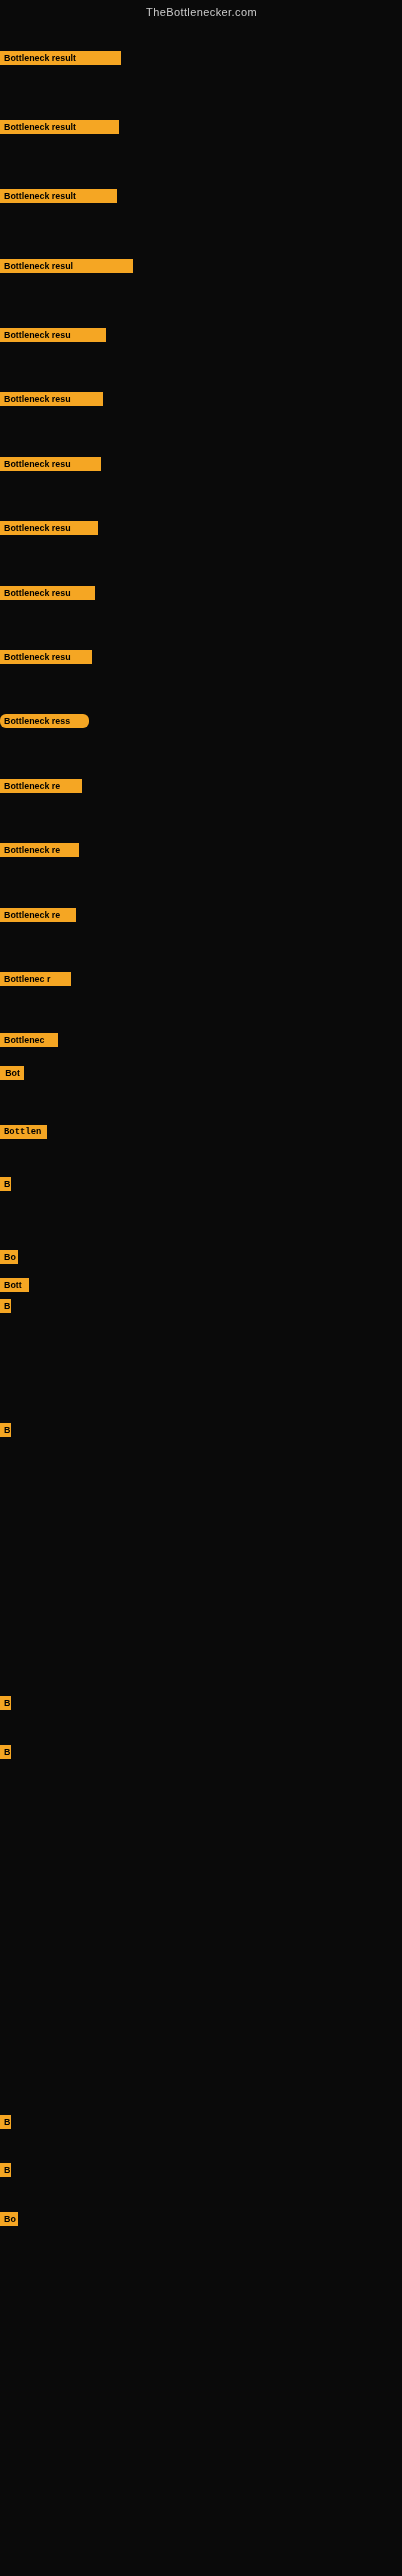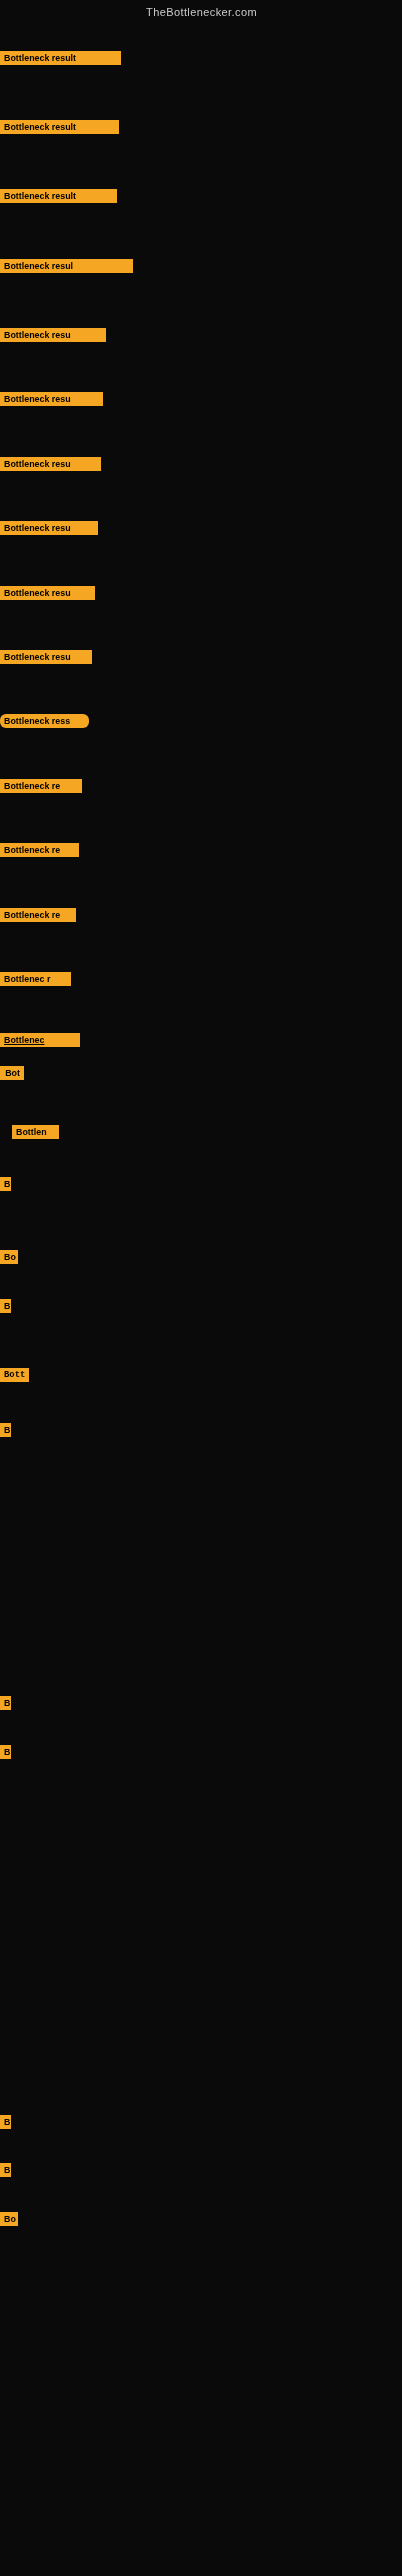--- a/index.html
+++ b/index.html
@@ -50,27 +50,27 @@
     <div style="position: absolute; top: 370px; left: 0px;"><span class="bottleneck-label" style="width: 103px;">Bottleneck resu</span></div>
     <div style="position: absolute; top: 435px; left: 0px;"><span class="bottleneck-label" style="width: 101px;">Bottleneck resu</span></div>
     <div style="position: absolute; top: 499px; left: 0px;"><span class="bottleneck-label" style="width: 98px;">Bottleneck resu</span></div>
     <div style="position: absolute; top: 564px; left: 0px;"><span class="bottleneck-label" style="width: 95px;">Bottleneck resu</span></div>
     <div style="position: absolute; top: 628px; left: 0px;"><span class="bottleneck-label" style="width: 92px;">Bottleneck resu</span></div>
     <div style="position: absolute; top: 692px; left: 0px;"><span class="bottleneck-label" style="width: 89px; border-radius: 6px;">Bottleneck ress</span></div>
     <div style="position: absolute; top: 757px; left: 0px;"><span class="bottleneck-label" style="width: 82px;">Bottleneck re</span></div>
     <div style="position: absolute; top: 821px; left: 0px;"><span class="bottleneck-label" style="width: 79px;">Bottleneck re</span></div>
     <div style="position: absolute; top: 886px; left: 0px;"><span class="bottleneck-label" style="width: 76px;">Bottleneck re</span></div>
     <div style="position: absolute; top: 950px; left: 0px;"><span class="bottleneck-label" style="width: 71px;">Bottlenec r</span></div>
-    <div style="position: absolute; top: 1011px; left: 0px;"><span class="bottleneck-label" style="width: 80px; text-decoration: underline;">Bottlenec</span></div>
+    <div style="position: absolute; top: 1011px; left: 0px;"><span class="bottleneck-label" style="width: 58px;">Bottlenec</span></div>
     <div style="position: absolute; top: 1044px; left: 0px; text-align: right;"><span class="bottleneck-label" style="width: 24px;">Bot</span></div>
-    <div style="position: absolute; top: 1103px; left: 12px;"><span class="bottleneck-label" style="width: 47px;">Bottlen</span></div>
+    <div style="position: absolute; top: 1103px; left: 0px; font-family: Liberation Mono, monospace;"><span class="bottleneck-label" style="width: 47px;">Bottlen</span></div>
     <div style="position: absolute; top: 1155px; left: 0px;"><span class="bottleneck-label" style="width: 11.3px;">B</span></div>
     <div style="position: absolute; top: 1228px; left: 0px;"><span class="bottleneck-label" style="width: 17.7px;">Bo</span></div>
     <div style="position: absolute; top: 1277px; left: 0px;"><span class="bottleneck-label" style="width: 11.3px;">B</span></div>
-    <div style="position: absolute; top: 1346px; left: 0px; font-family: Liberation Mono, monospace;"><span class="bottleneck-label" style="width: 29px;">Bott</span></div>
+    <div style="position: absolute; top: 1256px; left: 0px;"><span class="bottleneck-label" style="width: 29px;">Bott</span></div>
     <div style="position: absolute; top: 1401px; left: 0px;"><span class="bottleneck-label" style="width: 11.3px;">B</span></div>
     <div style="position: absolute; top: 1674px; left: 0px;"><span class="bottleneck-label" style="width: 11.3px;">B</span></div>
     <div style="position: absolute; top: 1723px; left: 0px;"><span class="bottleneck-label" style="width: 11.3px;">B</span></div>
     <div style="position: absolute; top: 2093px; left: 0px;"><span class="bottleneck-label" style="width: 11.3px;">B</span></div>
     <div style="position: absolute; top: 2141px; left: 0px;"><span class="bottleneck-label" style="width: 11.3px;">B</span></div>
     <div style="position: absolute; top: 2190px; left: 0px;"><span class="bottleneck-label" style="width: 17.7px;">Bo</span></div>
   </div>
 
 
 </body></html>

